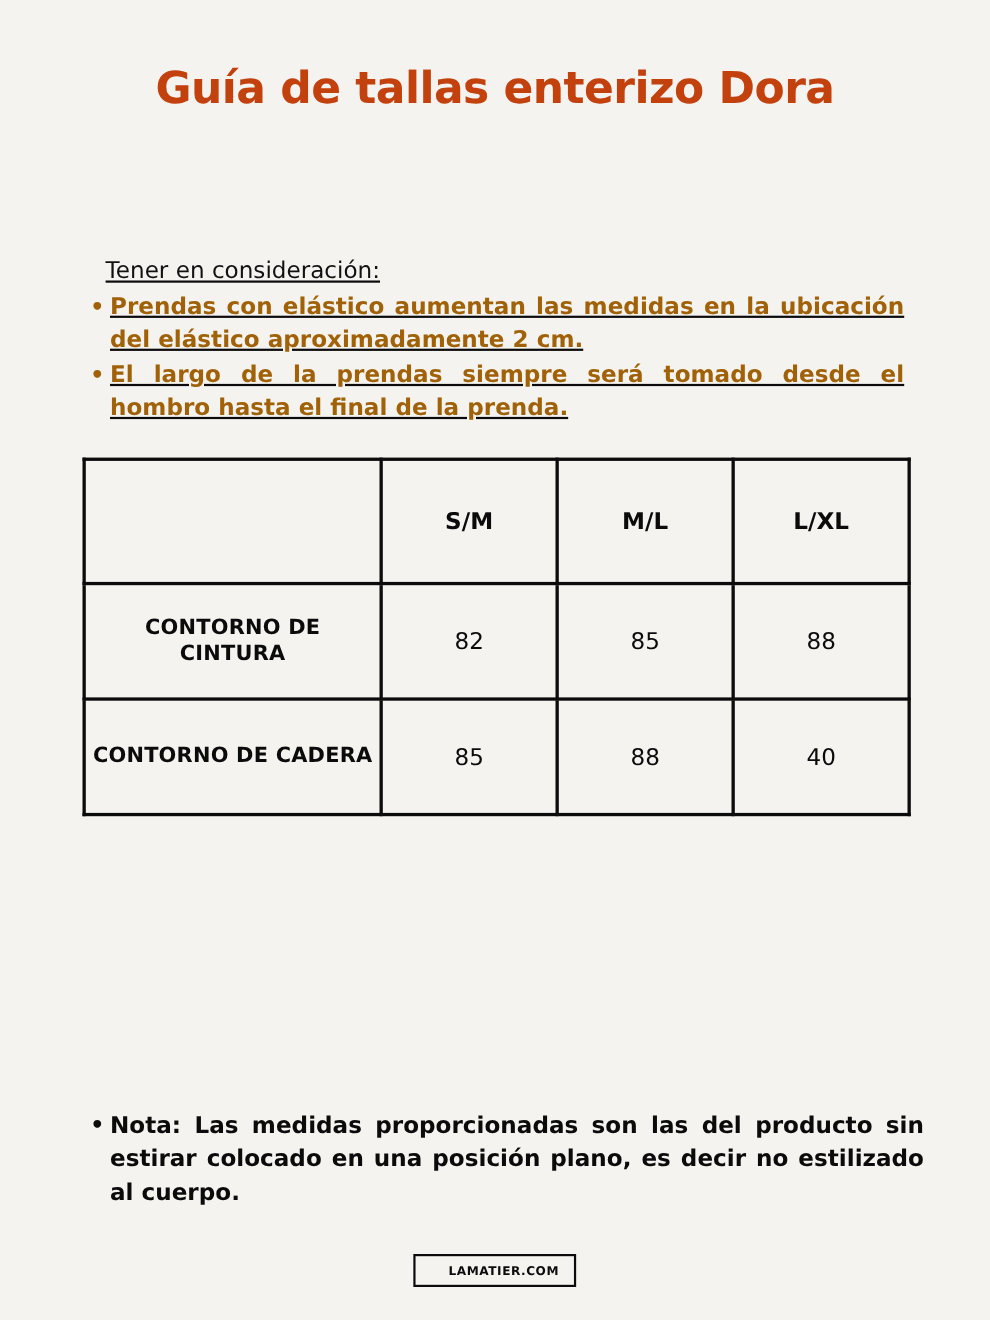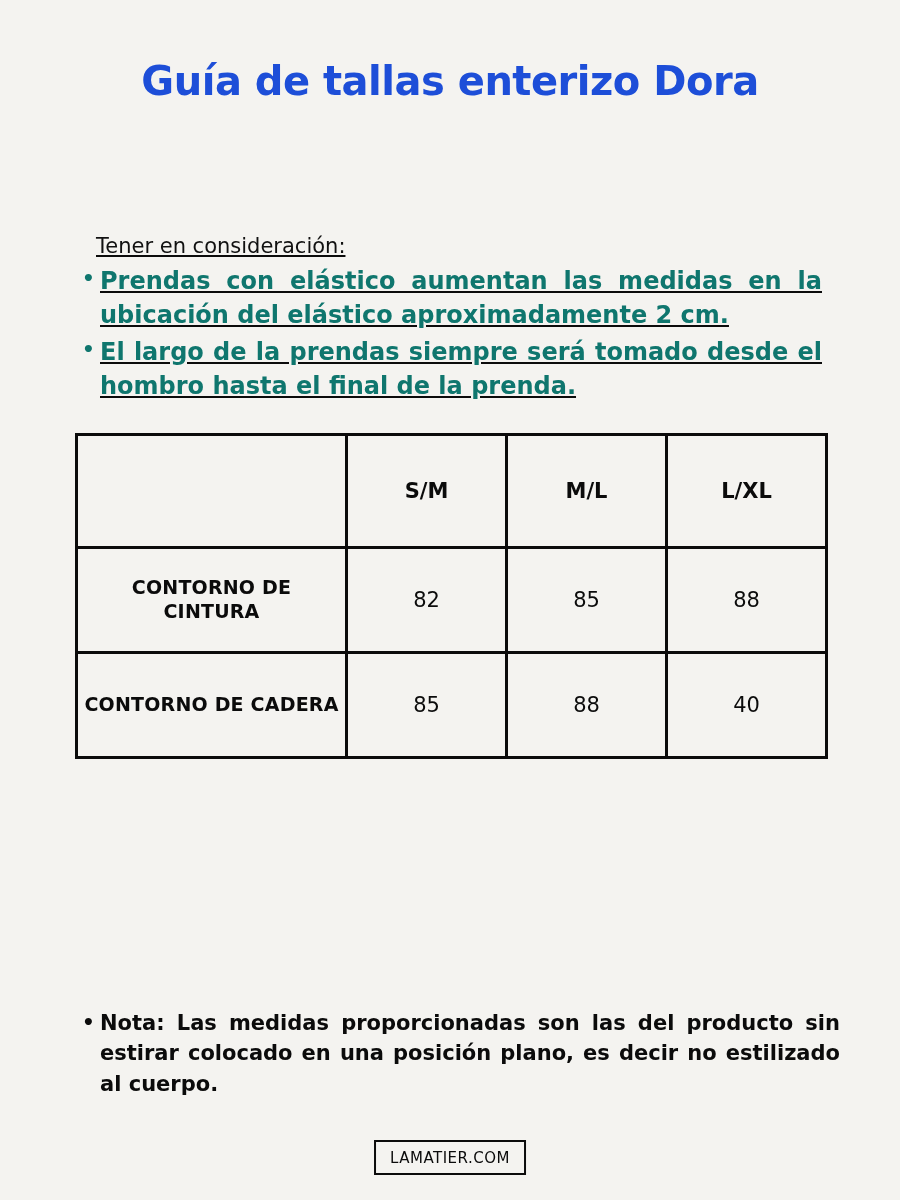--- a/index.html
+++ b/index.html
@@ -21,21 +21,21 @@
     box-sizing: border-box;
     position: relative;
   }
   .title {
     text-align: center;
     font-size: 40px;
     font-weight: 800;
     letter-spacing: -0.5px;
     margin: 0;
     padding-top: 58px;
-    color: #1d4ed8;
+    color: #c2410c;
     font-family: "DejaVu Sans", "Liberation Sans", sans-serif;
   }
   .notes {
     margin: 0;
     padding: 128px 78px 0 78px;
     text-decoration: underline;
   }
   .notes-intro {
     font-size: 21px;
     line-height: 1.35;
@@ -44,27 +44,27 @@
     color: #111;
   }
   .bullet-list {
     list-style: none;
     margin: 0;
     padding: 0;
   }
   .bullet-item {
     position: relative;
     padding-left: 22px;
-    font-size: 24px;
+    font-size: 21px;
     font-weight: 600;
     line-height: 1.42;
     text-align: justify;
     text-align-last: left;
     margin-bottom: 2px;
-    color: #0f766e;
+    color: #a16207;
   }
   .bullet-item::before {
     content: "•";
     position: absolute;
     left: 4px;
     top: 0;
     font-size: 20px;
   }
   .table-wrap {
     padding: 28px 75px 0 75px;
@@ -132,23 +132,23 @@
   .footnote .lead {
     font-weight: 800;
     margin-top: 33px;
   }
   .brand {
     position: absolute;
     left: 50%;
     transform: translateX(-50%);
     top: 1140px;
     border: 2px solid #0b0b0b;
-    padding: 7px 14px 6px 14px;
-    font-size: 15px;
-    font-weight: 400;
+    padding: 7px 14px 6px 30px;
+    font-size: 11px;
+    font-weight: 700;
     letter-spacing: 0.5px;
     color: #0b0b0b;
     background: transparent;
   }
 </style>
 </head>
 <body>
 
 <div class="page">
 

